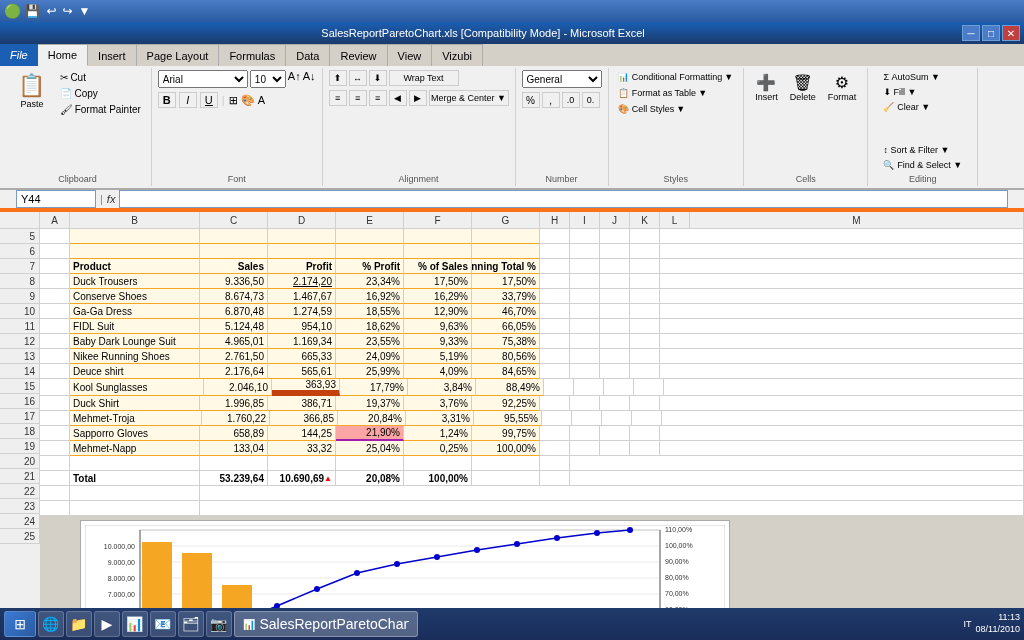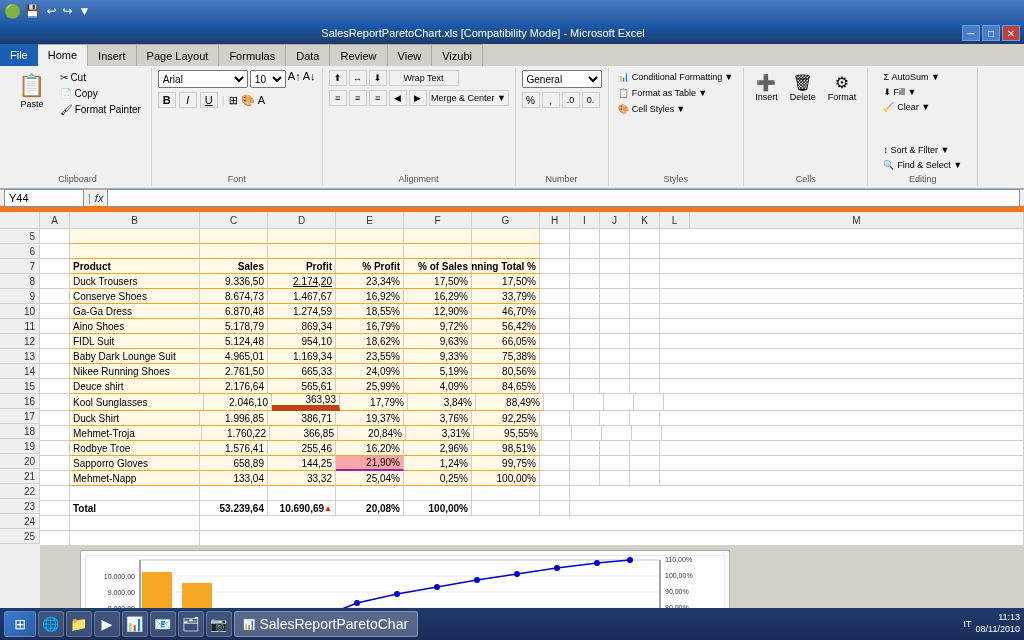--- a/index.html
+++ b/index.html
@@ -53,22 +53,22 @@
       font-size: 9px; min-width: 36px; border-radius: 2px;
     }
     .ribbon-btn-small {
       display: flex; align-items: center; gap: 2px;
       padding: 1px 3px; cursor: pointer; border: 1px solid transparent;
       font-size: 10px; border-radius: 2px;
     }
 
     
     .formula-bar {
-      background: #f0f0f0; border-bottom: 6px solid #f97316;
-      display: flex; align-items: center; height: 22px; padding: 0 4px; gap: 4px;
+      background: #f0f0f0; border-bottom: 4px solid #f97316;
+      display: flex; align-items: center; height: 22px; padding: 0 16px; gap: 4px;
     }
     .name-box {
       width: 80px; border: 1px solid #7a9abf; padding: 1px 4px;
       font-size: 11px; background: white; height: 18px;
     }
     .formula-bar-sep { color: #888; }
     .fx-label { font-size: 11px; color: #333; font-style: italic; }
     .formula-input {
       flex: 1; border: 1px solid #7a9abf; padding: 1px 4px;
       font-size: 11px; background: white; height: 18px;
@@ -151,21 +151,21 @@
     <div class="title-bar-controls">
       <div class="title-btn">─</div>
       <div class="title-btn">□</div>
       <div class="title-btn" style="background:#c04040;">✕</div>
     </div>
   </div>
 </div>
 
 <div class="ribbon">
   <div class="ribbon-tabs">
-    <div class="ribbon-tab" style="background:#1a5fb4; color:white; border: none;">File</div>
+    <div class="ribbon-tab" style="background:#1a5fb4; color:white; border: none; font-style: italic;">File</div>
     <div class="ribbon-tab active">Home</div>
     <div class="ribbon-tab">Insert</div>
     <div class="ribbon-tab">Page Layout</div>
     <div class="ribbon-tab">Formulas</div>
     <div class="ribbon-tab">Data</div>
     <div class="ribbon-tab">Review</div>
     <div class="ribbon-tab">View</div>
     <div class="ribbon-tab">Vizubi</div>
   </div>
 
@@ -447,34 +447,20 @@
         <div class="grid-cell" style="width:68px; background:#fff9e6; border-bottom: 1px solid #f5a623; justify-content:flex-end;">12,90%</div>
         <div class="grid-cell" style="width:68px; background:#fff9e6; border-bottom: 1px solid #f5a623; justify-content:flex-end;">46,70%</div>
         <div class="grid-cell" style="width:30px;"></div>
         <div class="grid-cell" style="width:30px;"></div>
         <div class="grid-cell" style="width:30px;"></div>
         <div class="grid-cell" style="width:30px;"></div>
         <div class="grid-cell" style="flex:1;"></div>
       </div>
       <div class="grid-row">
         <div class="grid-cell" style="width:30px;"></div>
-        <div class="grid-cell" style="width:130px; background:#fff9e6; border-bottom: 1px solid #f5a623;">Aino Shoes</div>
-        <div class="grid-cell" style="width:68px; background:#fff9e6; border-bottom: 1px solid #f5a623; justify-content:flex-end;">5.178,79</div>
-        <div class="grid-cell" style="width:68px; background:#fff9e6; border-bottom: 1px solid #f5a623; justify-content:flex-end;">869,34</div>
-        <div class="grid-cell" style="width:68px; background:#fff9e6; border-bottom: 1px solid #f5a623; justify-content:flex-end;">16,79%</div>
-        <div class="grid-cell" style="width:68px; background:#fff9e6; border-bottom: 1px solid #f5a623; justify-content:flex-end;">9,72%</div>
-        <div class="grid-cell" style="width:68px; background:#fff9e6; border-bottom: 1px solid #f5a623; justify-content:flex-end;">56,42%</div>
-        <div class="grid-cell" style="width:30px;"></div>
-        <div class="grid-cell" style="width:30px;"></div>
-        <div class="grid-cell" style="width:30px;"></div>
-        <div class="grid-cell" style="width:30px;"></div>
-        <div class="grid-cell" style="flex:1;"></div>
-      </div>
-      <div class="grid-row">
-        <div class="grid-cell" style="width:30px;"></div>
         <div class="grid-cell" style="width:130px; background:#fff9e6; border-bottom: 1px solid #f5a623;">FIDL Suit</div>
         <div class="grid-cell" style="width:68px; background:#fff9e6; border-bottom: 1px solid #f5a623; justify-content:flex-end;">5.124,48</div>
         <div class="grid-cell" style="width:68px; background:#fff9e6; border-bottom: 1px solid #f5a623; justify-content:flex-end;">954,10</div>
         <div class="grid-cell" style="width:68px; background:#fff9e6; border-bottom: 1px solid #f5a623; justify-content:flex-end;">18,62%</div>
         <div class="grid-cell" style="width:68px; background:#fff9e6; border-bottom: 1px solid #f5a623; justify-content:flex-end;">9,63%</div>
         <div class="grid-cell" style="width:68px; background:#fff9e6; border-bottom: 1px solid #f5a623; justify-content:flex-end;">66,05%</div>
         <div class="grid-cell" style="width:30px;"></div>
         <div class="grid-cell" style="width:30px;"></div>
         <div class="grid-cell" style="width:30px;"></div>
         <div class="grid-cell" style="width:30px;"></div>
@@ -551,34 +537,20 @@
         <div class="grid-cell" style="flex:1;"></div>
       </div>
       <div class="grid-row">
         <div class="grid-cell" style="width:30px;"></div>
         <div class="grid-cell" style="width:132px; background:#fff9e6; border-bottom: 1px solid #f5a623;">Mehmet-Troja</div>
         <div class="grid-cell" style="width:68px; background:#fff9e6; border-bottom: 1px solid #f5a623; justify-content:flex-end;">1.760,22</div>
         <div class="grid-cell" style="width:68px; background:#fff9e6; border-bottom: 1px solid #f5a623; justify-content:flex-end;">366,85</div>
         <div class="grid-cell" style="width:68px; background:#fff9e6; border-bottom: 1px solid #f5a623; justify-content:flex-end;">20,84%</div>
         <div class="grid-cell" style="width:68px; background:#fff9e6; border-bottom: 1px solid #f5a623; justify-content:flex-end;">3,31%</div>
         <div class="grid-cell" style="width:68px; background:#fff9e6; border-bottom: 1px solid #f5a623; justify-content:flex-end;">95,55%</div>
-        <div class="grid-cell" style="width:30px;"></div>
-        <div class="grid-cell" style="width:30px;"></div>
-        <div class="grid-cell" style="width:30px;"></div>
-        <div class="grid-cell" style="width:30px;"></div>
-        <div class="grid-cell" style="flex:1;"></div>
-      </div>
-      <div class="grid-row">
-        <div class="grid-cell" style="width:30px;"></div>
-        <div class="grid-cell" style="width:130px; background:#fff9e6; border-bottom: 1px solid #f5a623;">Rodbye Troe</div>
-        <div class="grid-cell" style="width:68px; background:#fff9e6; border-bottom: 1px solid #f5a623; justify-content:flex-end;">1.576,41</div>
-        <div class="grid-cell" style="width:68px; background:#fff9e6; border-bottom: 1px solid #f5a623; justify-content:flex-end;">255,46</div>
-        <div class="grid-cell" style="width:68px; background:#fff9e6; border-bottom: 1px solid #f5a623; justify-content:flex-end;">16,20%</div>
-        <div class="grid-cell" style="width:68px; background:#fff9e6; border-bottom: 1px solid #f5a623; justify-content:flex-end;">2,96%</div>
-        <div class="grid-cell" style="width:68px; background:#fff9e6; border-bottom: 1px solid #f5a623; justify-content:flex-end;">98,51%</div>
         <div class="grid-cell" style="width:30px;"></div>
         <div class="grid-cell" style="width:30px;"></div>
         <div class="grid-cell" style="width:30px;"></div>
         <div class="grid-cell" style="width:30px;"></div>
         <div class="grid-cell" style="flex:1;"></div>
       </div>
       <div class="grid-row">
         <div class="grid-cell" style="width:30px;"></div>
         <div class="grid-cell" style="width:130px; background:#fff9e6; border-bottom: 1px solid #f5a623;">Sapporro Gloves</div>
         <div class="grid-cell" style="width:68px; background:#fff9e6; border-bottom: 1px solid #f5a623; justify-content:flex-end;">658,89</div>

